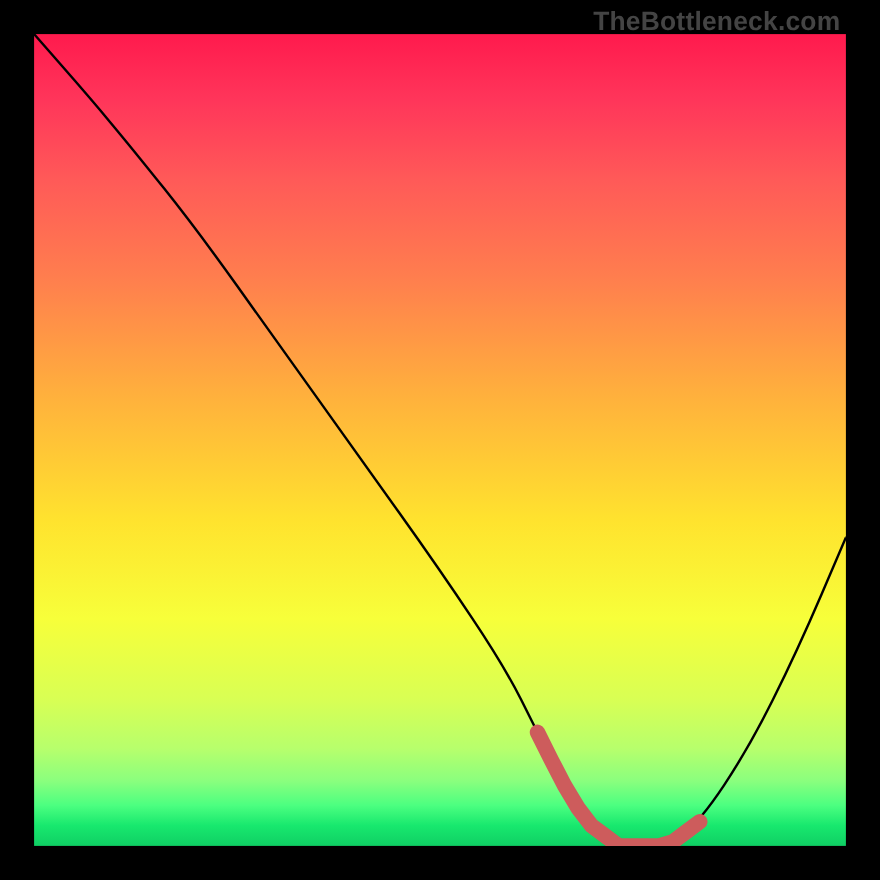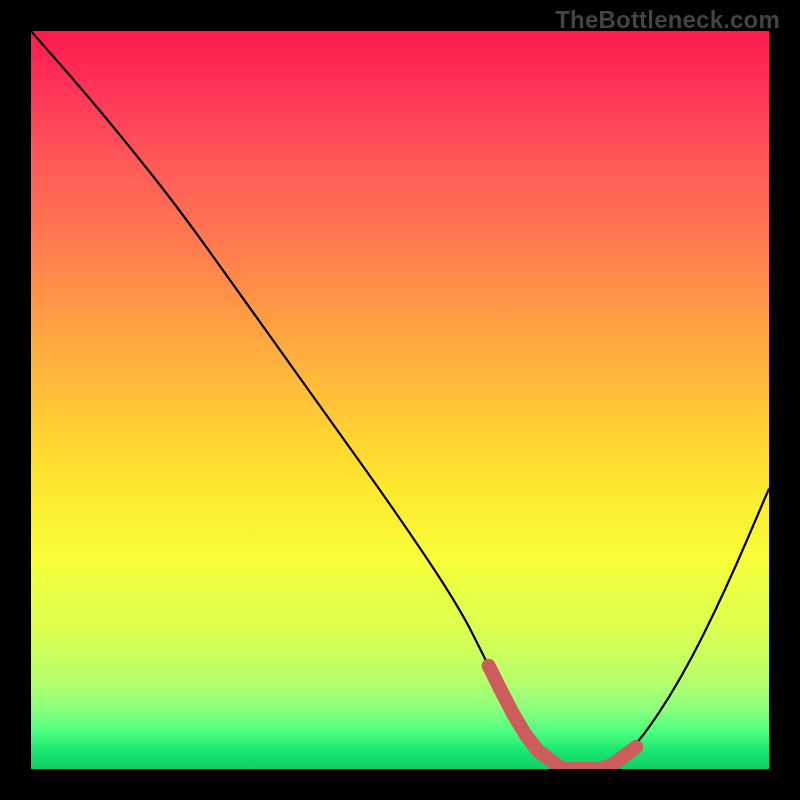--- a/index.html
+++ b/index.html
@@ -42,21 +42,21 @@
       #b7ff6c 88%,
       #8aff7e 92%,
       #4cff80 95%,
       #18e86e 97.5%,
       #0fcf64 100%
     );
   }
   .watermark {
     position: absolute;
     top: 6px;
-    right: 20px;
+    right: 36px;
     font-family: Arial, Helvetica, sans-serif;
     font-size: 24px;
     font-weight: 600;
     color: #444444;
     letter-spacing: 0.2px;
   }
   svg.curve {
     position: absolute;
     inset: 0;
   }

